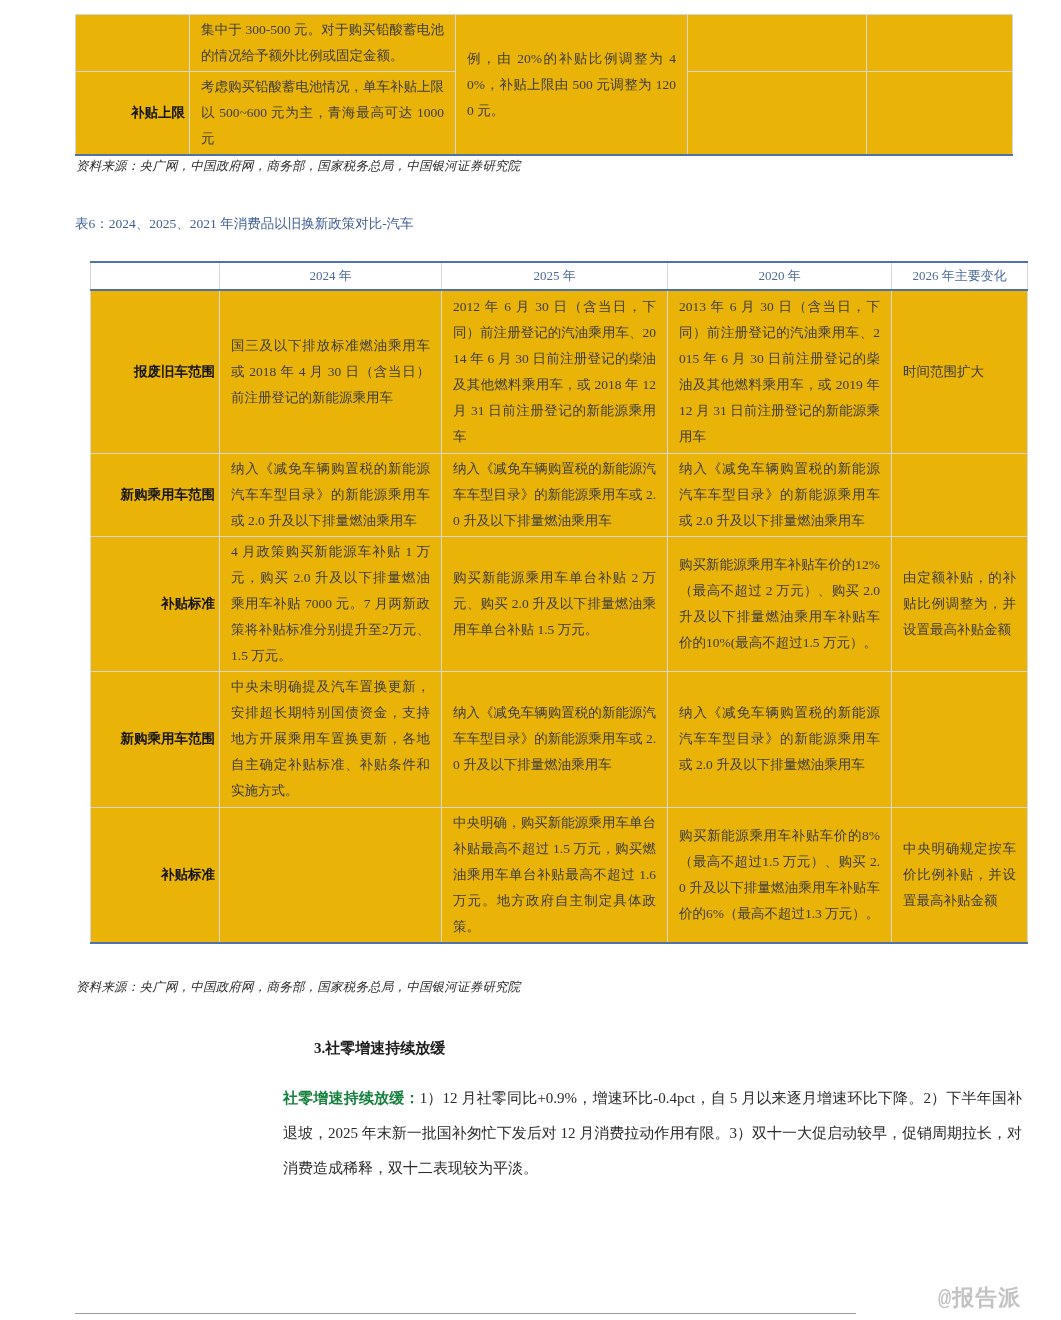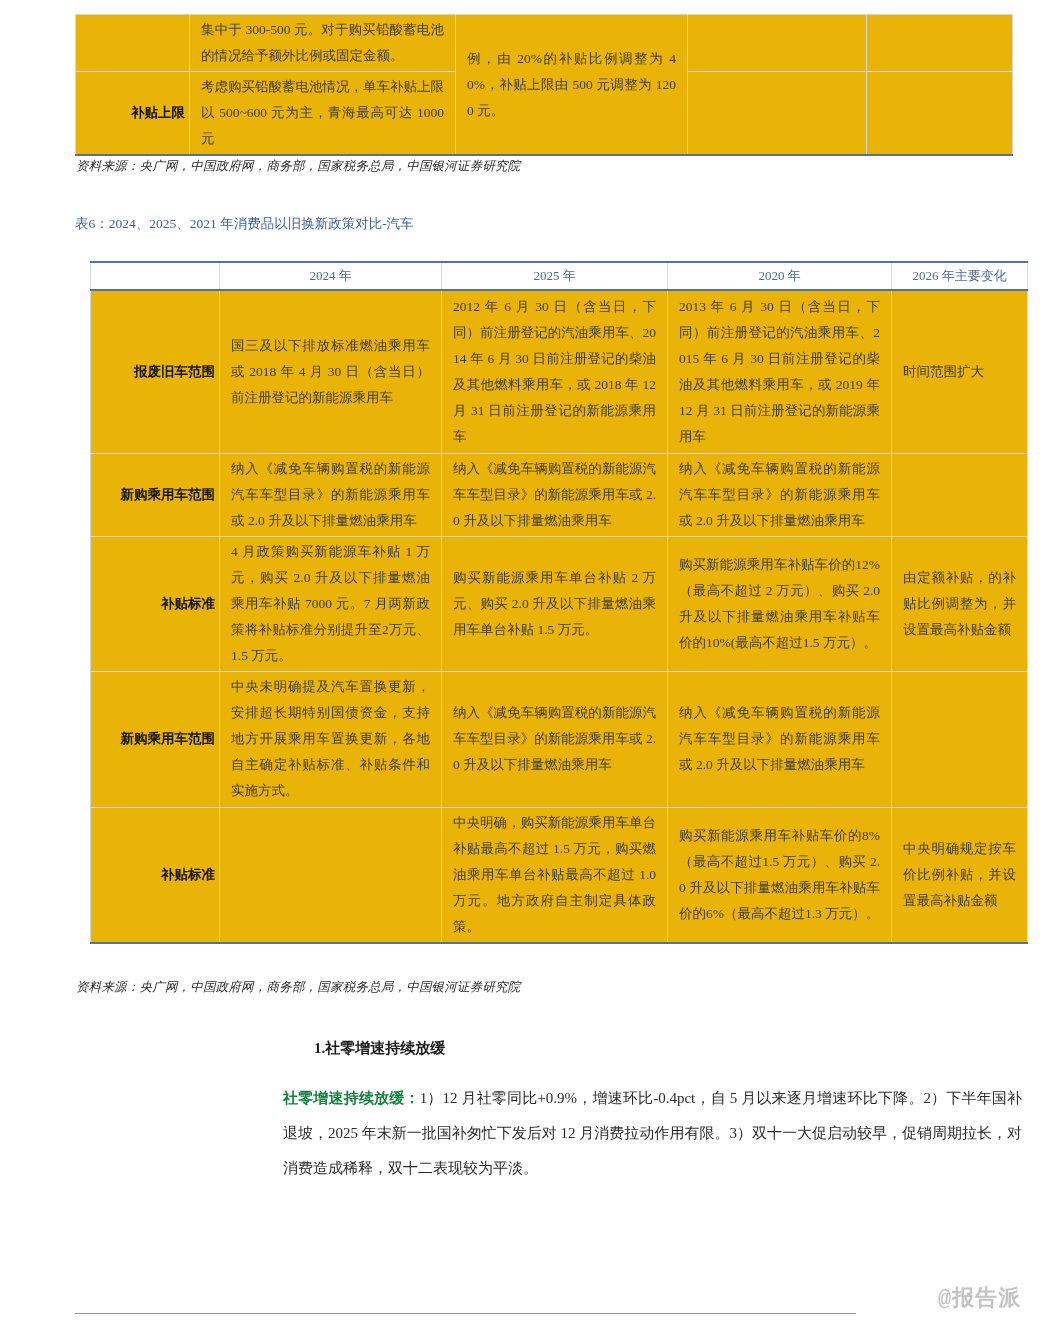--- a/index.html
+++ b/index.html
@@ -155,28 +155,28 @@
     <tr class="r4">
       <td class="label">新购乘用车范围</td>
       <td>中央未明确提及汽车置换更新，安排超长期特别国债资金，支持地方开展乘用车置换更新，各地自主确定补贴标准、补贴条件和实施方式。</td>
       <td>纳入《减免车辆购置税的新能源汽车车型目录》的新能源乘用车或 2.0 升及以下排量燃油乘用车</td>
       <td>纳入《减免车辆购置税的新能源汽车车型目录》的新能源乘用车或 2.0 升及以下排量燃油乘用车</td>
       <td></td>
     </tr>
     <tr class="r5 last">
       <td class="label">补贴标准</td>
       <td></td>
-      <td>中央明确，购买新能源乘用车单台补贴最高不超过 1.5 万元，购买燃油乘用车单台补贴最高不超过 1.0 万元。地方政府自主制定具体政策。</td>
+      <td>中央明确，购买新能源乘用车单台补贴最高不超过 1.5 万元，购买燃油乘用车单台补贴最高不超过 1.6 万元。地方政府自主制定具体政策。</td>
       <td>购买新能源乘用车补贴车价的8%（最高不超过1.5 万元）、购买 2.0 升及以下排量燃油乘用车补贴车价的6%（最高不超过1.3 万元）。</td>
       <td>中央明确规定按车价比例补贴，并设置最高补贴金额</td>
     </tr>
   </tbody>
     </table>
 </div>
 
 <div class="source-note source-2">资料来源：央广网，中国政府网，商务部，国家税务总局，中国银河证券研究院</div>
 
-<div class="sec-heading">1.社零增速持续放缓</div>
+<div class="sec-heading">3.社零增速持续放缓</div>
 
 <p class="para"><span class="lead">社零增速持续放缓：</span><span>1）12 月社零同比+0.9%，增速环比-0.4pct，自 5 月以来逐月增速环比下降。2）下半年国补退坡，2025 年末新一批国补匆忙下发后对 12 月消费拉动作用有限。3）双十一大促启动较早，促销周期拉长，对消费造成稀释，双十二表现较为平淡。</span></p>
 
 <div class="footer-rule"></div>
 <div class="watermark">@报告派</div>
 
 </body></html>

